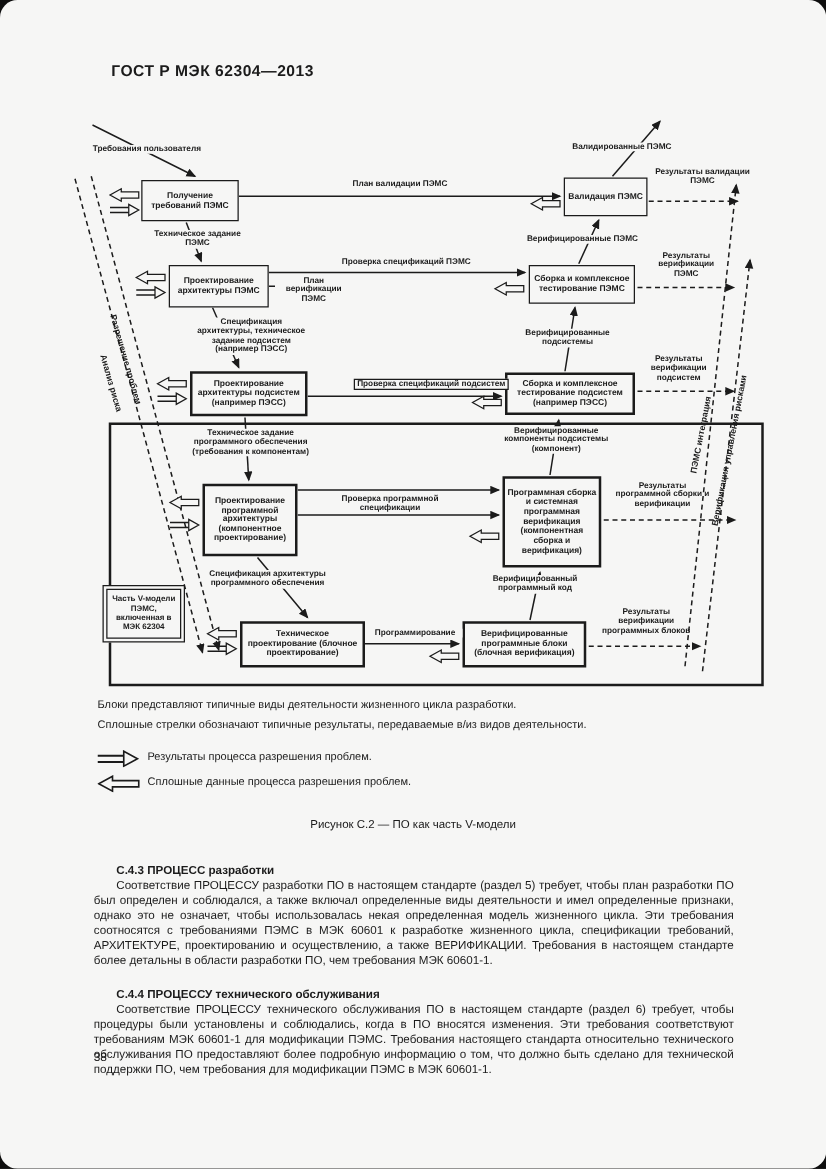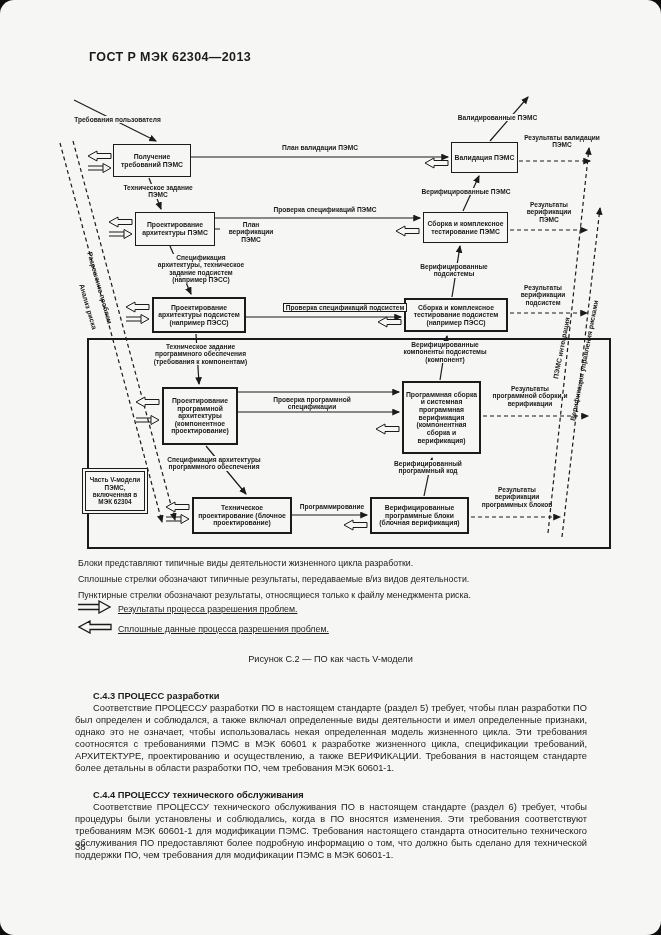--- a/index.html
+++ b/index.html
@@ -60,21 +60,21 @@
   #lbl-verified-code{left:386px;top:460px;width:84px;}
   #lbl-res-verif-blocks{left:476px;top:486px;width:82px;}
   .rot{position:absolute;z-index:2;font-weight:700;font-size:7px;white-space:nowrap;transform-origin:0 0;}
   #rot-left-1{left:93px;top:251px;transform:rotate(74deg);}
   #rot-left-2{left:85px;top:283px;transform:rotate(74deg);}
   #rot-right-1{left:552px;top:378px;transform:rotate(-79deg);}
   #rot-right-2{left:569px;top:420px;transform:rotate(-79deg);}
   
   .leg{position:absolute;z-index:2;left:78px;font-size:8.8px;}
   #leg-1{top:558px;} #leg-2{top:574px;} #leg-3{top:590px;}
-  .leg-arrow-row{position:absolute;z-index:2;left:78px;display:flex;align-items:flex-end;gap:6px;font-size:8.8px;text-decoration:underline;}
+  .leg-arrow-row{position:absolute;z-index:2;left:78px;display:flex;align-items:flex-start;gap:6px;font-size:8.8px;}
   #leg-4{top:600px;} #leg-5{top:620px;}
   
   #caption{position:absolute;left:0;right:0;top:654px;text-align:center;font-size:9.2px;z-index:2;}
   #bodytext{position:absolute;left:75px;top:676px;width:512px;font-size:9.3px;line-height:1.3;text-align:justify;z-index:2;}
   #bodytext p{margin:0;}
   #bodytext p.head{font-weight:700;text-indent:18px;margin-top:14px;}
   #bodytext p.para{text-indent:18px;}
   #page-number{position:absolute;left:75px;top:841px;font-size:9.5px;z-index:2;}
 </style>
 </head>
@@ -188,21 +188,20 @@
   <div id="lbl-verified-code" class="lbl bg">Верифицированный программный код</div>
   <div id="lbl-res-verif-blocks" class="lbl">Результаты верификации программных блоков</div>
 
   <div id="rot-left-1" class="rot">Разрешение проблем</div>
   <div id="rot-left-2" class="rot">Анализ риска</div>
   <div id="rot-right-1" class="rot">ПЭМС интеграция</div>
   <div id="rot-right-2" class="rot">Верификация управления рисками</div>
 
   <div id="leg-1" class="leg">Блоки представляют типичные виды деятельности жизненного цикла разработки.</div>
   <div id="leg-2" class="leg">Сплошные стрелки обозначают типичные результаты, передаваемые в/из видов деятельности.</div>
-  <div id="leg-3" class="leg">Пунктирные стрелки обозначают результаты, относящиеся только к файлу менеджмента риска.</div>
 
   <div id="leg-4" class="leg-arrow-row">
     <svg width="34" height="14" viewBox="0 0 34 14">
       <path d="M0,4.5 H21 M0,9.5 H21" stroke="#1b1b1b" stroke-width="1.6" fill="none"></path>
       <path d="M21,1 L32,7 L21,13 Z" fill="#f6f6f5" stroke="#1b1b1b" stroke-width="1.3"></path>
     </svg>
     <span>Результаты процесса разрешения проблем.</span>
   </div>
   <div id="leg-5" class="leg-arrow-row">
     <svg width="34" height="14" viewBox="0 0 34 14">

